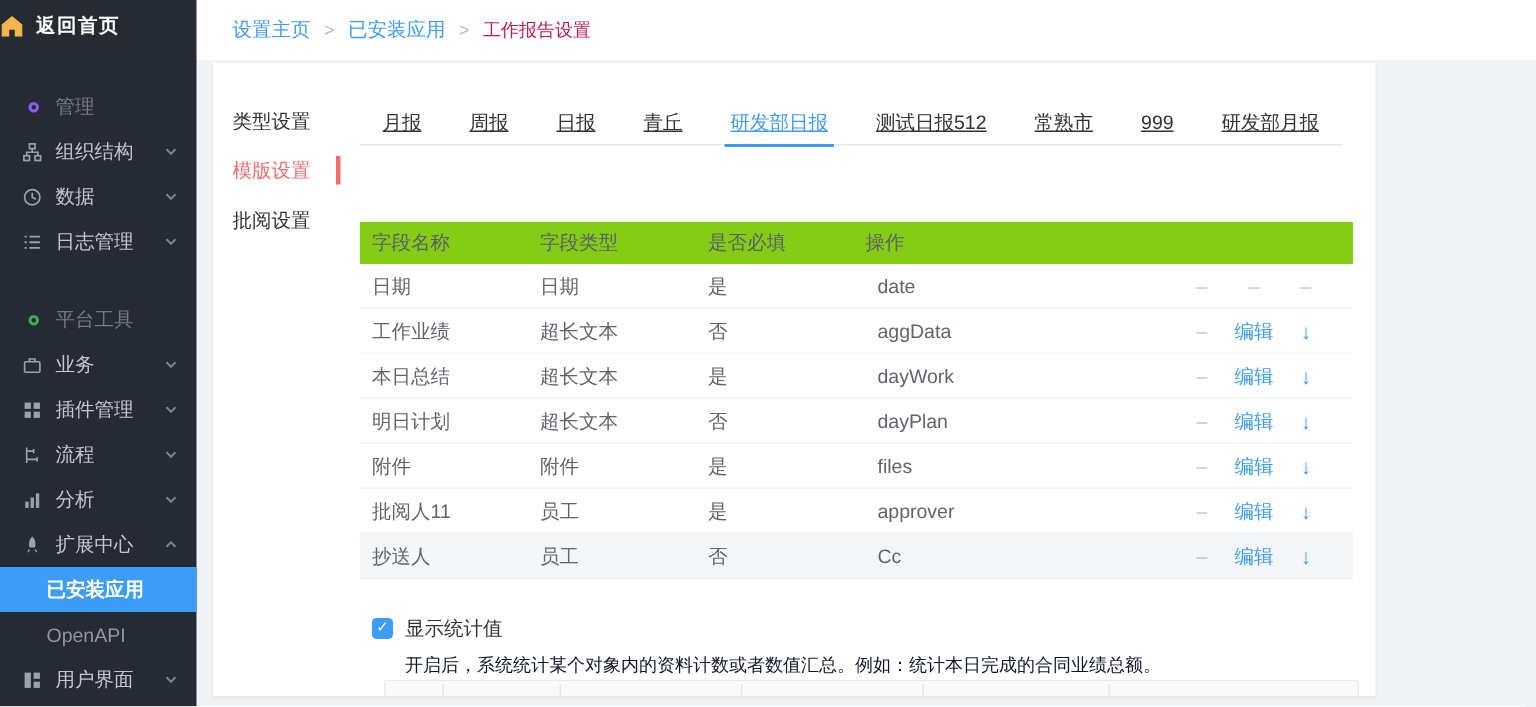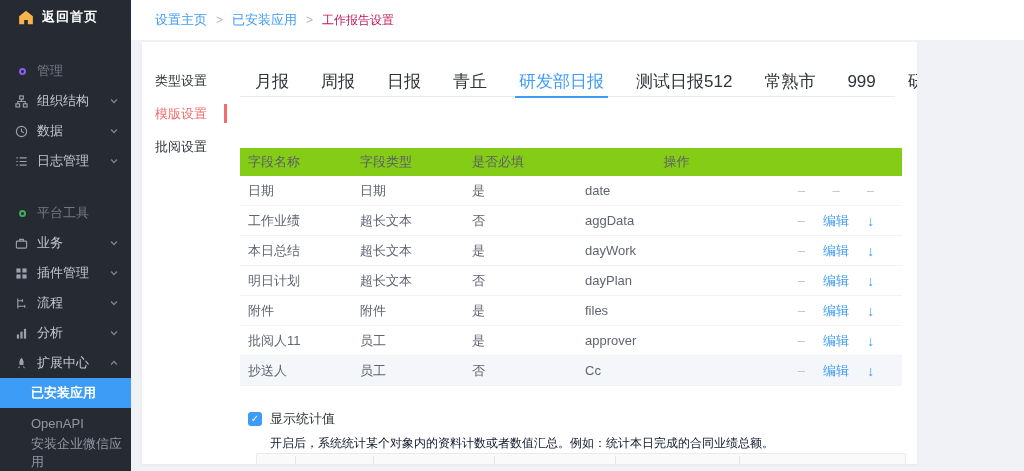--- a/index.html
+++ b/index.html
@@ -2,21 +2,21 @@
 <html><head>
 <meta charset="utf-8">
 <style>
   * { margin:0; padding:0; box-sizing:border-box; }
   html,body { width:1024px; height:471px; overflow:hidden;
     font-family:"Liberation Sans","DejaVu Sans",sans-serif; }
   .screen { position:relative; width:1024px; height:471px; background:#f0f2f5; overflow:hidden; }
 
   
   .sidebar { position:absolute; left:0; top:0; width:131px; height:471px; background:#262a33; z-index:5; }
-  .side-home { height:34px; display:flex; align-items:center; padding-left:18px; cursor:pointer; }
+  .side-home { height:34px; display:flex; align-items:center; cursor:pointer; }
   .side-home .home-glyph { width:16px; height:15px; margin-right:8px; }
   .side-home .home-label { color:#ffffff; font-size:13px; font-weight:bold; letter-spacing:1px; }
   .side-item { height:30px; display:flex; align-items:center; padding-left:14px; position:relative;
     color:#c3c7d0; font-size:13px; cursor:pointer; }
   .side-item .ic { width:14px; height:14px; margin-right:9px; color:#9ba1ad; flex:0 0 14px; display:flex; align-items:center; justify-content:center; }
   .side-item.group { color:#757a87; cursor:default;margin-top:22px; }
   .side-item .dot { width:7px; height:7px; border-radius:50%; border:2px solid #8b5cf6; margin-left:2px; }
   .side-item .dot.green { border-color:#3fae53; }
   .side-item .chev { position:absolute; right:12px; top:50%; margin-top:-5px; width:10px; height:10px; color:#7a8090; }
   .side-item .chev.up svg { transform:rotate(180deg); }
@@ -37,39 +37,39 @@
   
   .smenu { position:absolute; left:0; top:22px; width:85px; }
   .smenu-item { position:relative; height:33px; line-height:33px; padding-left:13px;
     font-size:13px; color:#2f3339; cursor:pointer; white-space:nowrap; }
   .smenu-item.active { color:#f56c6c; }
   .smenu-item.active .bar { position:absolute; right:0; top:7px; width:3px; height:19px; background:#f56c6c; }
 
   
   .tabbar { position:absolute; left:98px; top:27px; width:655px; height:28px;
     border-bottom:1px solid #e6e9ed; display:flex; }
-  .tab { padding:0 16px; font-size:17px; color:#2f3339; line-height:26px; height:28px;
-    cursor:pointer; position:relative; white-space:nowrap; }
+  .tab { padding:0 16px; font-size:13px; color:#2f3339; line-height:26px; height:28px;
+    cursor:pointer; position:relative; white-space:nowrap;text-decoration:underline; }
   .tab:first-child { padding-left:15px; }
   .tab.active { color:#3e9cf7; }
   .tab.active::after { content:""; position:absolute; left:12px; right:12px; bottom:-1px; height:2px; background:#3e9cf7; }
 
   
   .ftable { position:absolute; left:98px; top:106px; width:662px; font-size:13px; }
   .trow { display:grid; grid-template-columns:112px 112px 113px 199px 126px; align-items:center; }
   .trow.head { height:28px; background:#84cc16; color:#5a5f68; }
   .trow.body { height:30px; color:#5f6470; border-bottom:1px solid #f2f3f6; }
   .trow.body.hovered { background:#f4f6fa; }
   .td { padding-left:8px; white-space:nowrap; overflow:hidden; }
   .td.actions { display:flex; justify-content:flex-end; align-items:center; padding-right:14px; gap:0; }
   .slot { width:38px; text-align:center; }
   .dash { color:#bcc1c9; }
   .edit-link { color:#3e9cf7; cursor:pointer; }
   .arrow-down { color:#3e9cf7; font-size:14px; cursor:pointer; }
-  .td.op-head { padding-left:0; text-align:center; }
+  .td.op-head { padding-left:0; }
 
   
   .stats { position:absolute; left:106px; top:368px; width:620px; }
   .stats-row { display:flex; align-items:center; }
   .cbx { width:14px; height:14px; background:#3e9cf7; border-radius:3px; color:#fff; font-size:10px;
     line-height:14px; text-align:center; cursor:pointer; flex:0 0 14px; }
   .cbx-label { margin-left:8px; font-size:13px; color:#2f3339; }
   .stats-desc { margin-top:7px; margin-left:22px; font-size:12px; color:#0f172a; }
 
   
@@ -228,23 +228,20 @@
             <polyline points="2,3.5 5,6.5 8,3.5"></polyline>
           </svg>
         </span>
     </div>
 
     <div class="side-item sub active">
       <span>已安装应用</span>
     </div>
     <div class="side-item sub">
       <span>OpenAPI</span>
-    </div>
-    <div class="side-item sub">
-      <span>安装企业微信应用</span>
     </div>
 
     <div class="side-item">
       <span class="ic">
         <svg width="13" height="13" viewBox="0 0 14 14" fill="currentColor">
             <rect x="1.5" y="1.5" width="4.5" height="11"></rect>
             <rect x="8" y="1.5" width="4.5" height="4.5"></rect>
             <rect x="8" y="8" width="4.5" height="4.5"></rect>
           </svg>
       </span>

